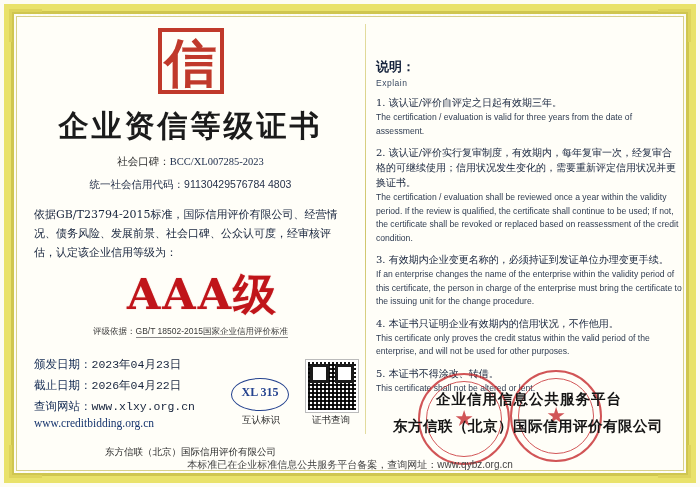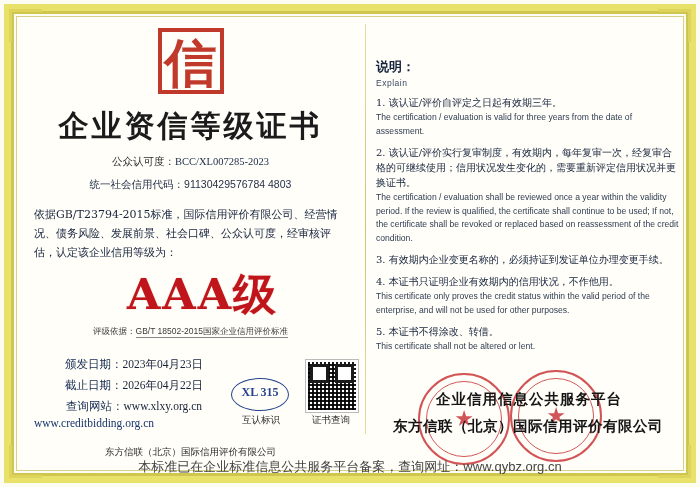--- a/index.html
+++ b/index.html
@@ -83,23 +83,23 @@
     font-family:"DejaVu Serif","Liberation Serif",serif;
     text-shadow:0 0 1px rgba(192,21,26,.5);
     padding-left:24px;
   }
   .grade-note{
     margin-top:2px;font-size:8.5px;color:#3a3a3a;
   }
   .grade-note .u{border-bottom:1px solid #888;padding-bottom:1px;}
 
   .info{
-    position:absolute;left:16px;top:336px;width:200px;text-align:center;
+    position:absolute;left:16px;top:336px;width:200px;text-align:left;
     font-size:11.5px;line-height:21px;color:#16233c;
-    font-family:Liberation Serif, serif;
+    font-family:Liberation Mono, monospace;
   }
   .info .k{color:#132a52;}
   .url{
     position:absolute;left:16px;top:399px;width:215px;text-align:left;
     font-size:11.5px;color:#17356e;font-family:"Liberation Serif","DejaVu Serif",serif;
   }
   .footer-org{
     position:absolute;left:0;top:428px;width:345px;text-align:center;
     font-size:9.5px;color:#2b2b2b;
   }
@@ -185,21 +185,21 @@
     font-family:"DejaVu Serif","Liberation Serif",serif;letter-spacing:1px;
   }
   .issuer{
     position:absolute;left:352px;top:399px;width:316px;text-align:center;
     font-size:14.5px;color:#151515;font-weight:bold;
     font-family:"DejaVu Serif","Liberation Serif",serif;letter-spacing:.5px;
   }
 
   .bottom-note{
     position:absolute;left:0;top:440px;width:664px;text-align:center;
-    font-size:13px;color:#444;
+    font-size:10px;color:#444;
   }
 </style>
 </head>
 <body>
 
 <div class="cert">
   <div class="border-outer"></div>
   <div class="border-mid"></div>
   <div class="border-inner"></div>
   <div class="corner c-tl"></div>
@@ -211,21 +211,21 @@
 
     <div class="left">
 
       <div class="seal-logo">
         <div class="glyph">信</div>
       </div>
 
       <div class="title-main">企业资信等级证书</div>
 
       <div class="code-line">
-        <span class="lbl">公众认可度：</span><span class="val">BCC/XL007285-2023</span>
+        <span class="lbl">社会口碑：</span><span class="val">BCC/XL007285-2023</span>
       </div>
 
 
       <div class="usci">
         <span>统一社会信用代码：</span><span>91130429576784 4803</span>
       </div>
 
       <div class="para">依据GB/T23794-2015标准，国际信用评价有限公司、经营情况、债务风险、发展前景、社会口碑、公众认可度，经审核评估，认定该企业信用等级为：</div>
 
       <div class="grade">AAA级</div>
@@ -269,20 +269,21 @@
       <div class="note">
         <div class="cn">1. 该认证/评价自评定之日起有效期三年。</div>
         <div class="en">The certification / evaluation is valid for three years from the date of assessment.</div>
       </div>
       <div class="note">
         <div class="cn">2. 该认证/评价实行复审制度，有效期内，每年复审一次，经复审合格的可继续使用；信用状况发生变化的，需要重新评定信用状况并更换证书。</div>
         <div class="en">The certification / evaluation shall be reviewed once a year within the validity period. If the review is qualified, the certificate shall continue to be used; If not, the certificate shall be revoked or replaced based on reassessment of the credit condition.</div>
       </div>
       <div class="note">
         <div class="cn">3. 有效期内企业变更名称的，必须持证到发证单位办理变更手续。</div>
+        <div class="en">If an enterprise changes the name of the enterprise within the validity period of this certificate, the person in charge of the enterprise must bring the certificate to the issuing unit for the change procedure.</div>
       </div>
       <div class="note">
         <div class="cn">4. 本证书只证明企业有效期内的信用状况，不作他用。</div>
         <div class="en">This certificate only proves the credit status within the valid period of the enterprise, and will not be used for other purposes.</div>
       </div>
       <div class="note">
         <div class="cn">5. 本证书不得涂改、转借。</div>
         <div class="en">This certificate shall not be altered or lent.</div>
       </div>
     </div>

